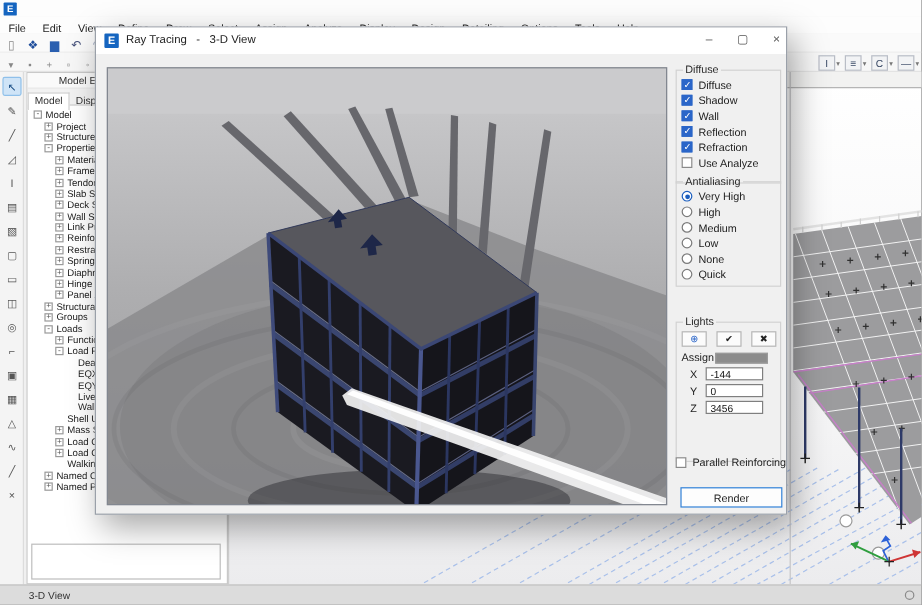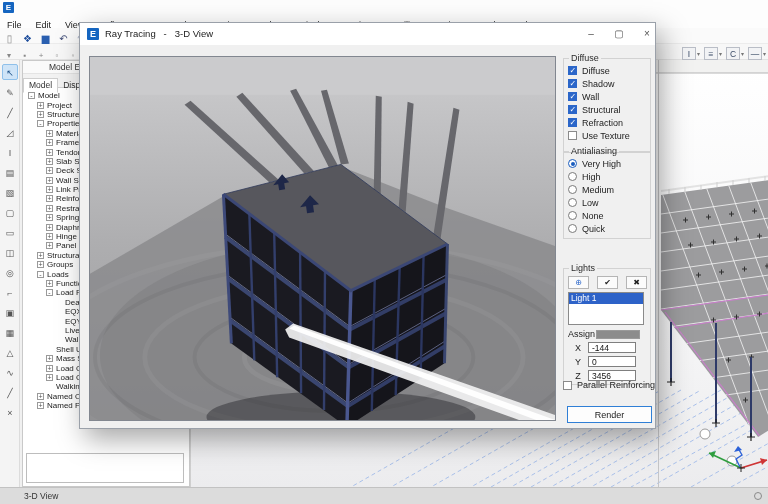--- a/index.html
+++ b/index.html
@@ -533,31 +533,31 @@
             <span class="clabel">Shadow</span>
           </div>
 
           <div class="crow">
             <span class="cb on"></span>
             <span class="clabel">Wall</span>
           </div>
 
           <div class="crow">
             <span class="cb on"></span>
-            <span class="clabel">Structural</span>
+            <span class="clabel">Reflection</span>
           </div>
 
           <div class="crow">
             <span class="cb on"></span>
             <span class="clabel">Refraction</span>
           </div>
 
           <div class="crow">
             <span class="cb"></span>
-            <span class="clabel">Use Texture</span>
+            <span class="clabel">Use Analyze</span>
           </div>
         </div>
     </fieldset>
 
     <fieldset class="grp" style="top:123px; height:93px;">
       <legend>Antialiasing</legend>
       <div>
 
           <div class="crow">
             <span class="rb on"></span>
@@ -591,24 +591,20 @@
         </div>
     </fieldset>
 
     <fieldset class="grp" style="top:240px; height:122px;">
       <legend>Lights</legend>
       <div class="lights-btns">
 
       <div class="lbtn" style="color: rgb(43, 102, 201);">⊕</div>
           <div class="lbtn" style="color: rgb(34, 34, 34);">✔</div>
           <div class="lbtn" style="color: rgb(34, 34, 34);">✖</div>
-        </div>
-      <div class="lightlist">
-
-      <div class="lightrow on">Light 1</div>
         </div>
       <div class="colorrow">
         <span class="clabel">Assign</span>
         <span class="swatch" style="background: rgb(140, 140, 140);"></span>
       </div>
       <div>
 
           <div class="frow">
             <span class="flabel">X</span>
             <input class="finput" type="text" value="-144" style="">

